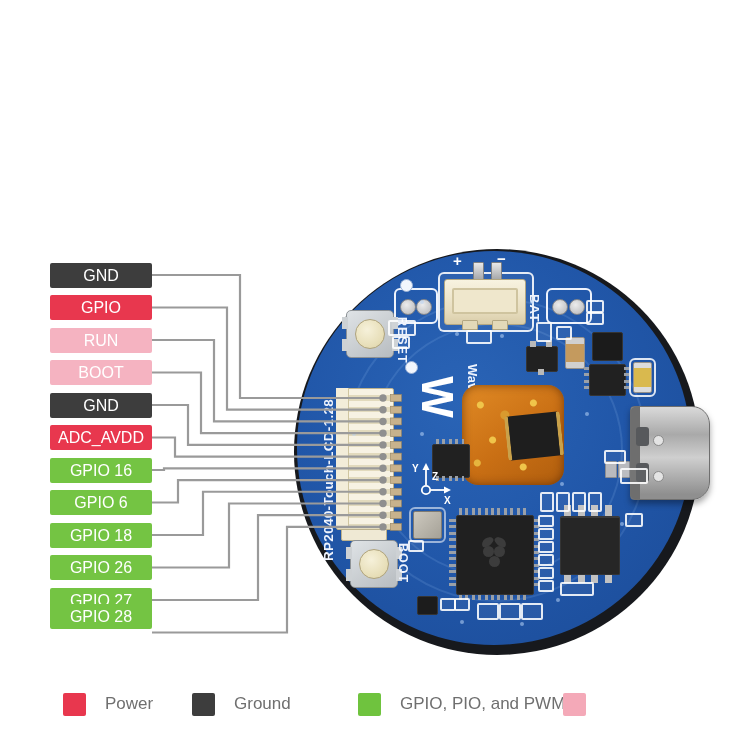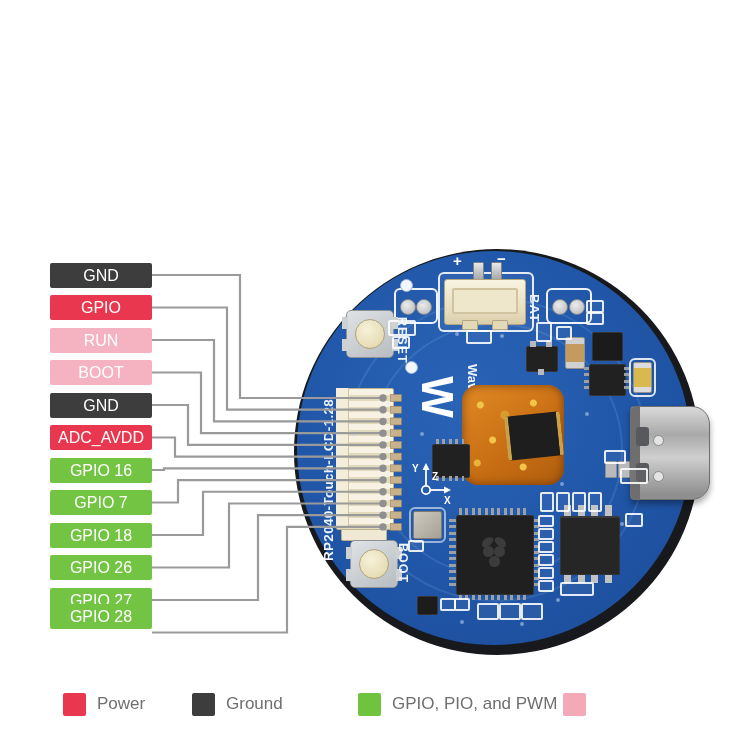--- a/index.html
+++ b/index.html
@@ -102,21 +102,21 @@
   .cap-yel{background:linear-gradient(180deg,#dcdcdc 0 5px,#d9b94e 5px calc(100% - 5px),#dcdcdc calc(100% - 5px));
            border:1px solid #96918a;border-radius:2px;}
   .cap-gry{background:#b9babe;border:1px solid #8c8d90;border-radius:1px;}
 
   
   .pilogo{left:479px;top:536px;width:30px;height:36px;}
   .pi-leaf{position:absolute;width:13px;height:8px;background:#3c3c3c;border-radius:50% 50% 50% 50%/60% 60% 40% 40%;}
   .pi-berry{position:absolute;width:11px;height:11px;border-radius:50%;background:#3c3c3c;}
 
   
-  .legend-item{position:absolute;top:692px;height:24px;display:flex;align-items:center;z-index:6;}
+  .legend-item{position:absolute;top:692px;height:24px;display:flex;align-items:center;z-index:6;gap:8px;}
   .legend-swatch{width:23px;height:23px;border-radius:2px;margin-right:11px;flex:0 0 auto;}
   .legend-label{font-size:17px;color:#6f6f6f;white-space:nowrap;}
 </style>
 </head>
 <body>
 
 <div class="stage">
 
 
   <div id="board-layer">
@@ -305,21 +305,21 @@
     </svg>
 
   <div id="labels">
       <div class="pinlabel" style="top: 262.5px; background: rgb(61, 61, 61);">GND</div>
       <div class="pinlabel" style="top: 295px; background: rgb(232, 55, 78);">GPIO</div>
       <div class="pinlabel" style="top: 327.5px; background: rgb(245, 179, 193);">RUN</div>
       <div class="pinlabel" style="top: 360px; background: rgb(245, 179, 193);">BOOT</div>
       <div class="pinlabel" style="top: 392.5px; background: rgb(61, 61, 61);">GND</div>
       <div class="pinlabel" style="top: 425px; background: rgb(232, 55, 78);">ADC_AVDD</div>
       <div class="pinlabel" style="top: 457.5px; background: rgb(116, 196, 67);">GPIO 16</div>
-      <div class="pinlabel" style="top: 490px; background: rgb(116, 196, 67);">GPIO 7</div>
+      <div class="pinlabel" style="top: 490px; background: rgb(116, 196, 67);">GPIO 6</div>
       <div class="pinlabel" style="top: 522.5px; background: rgb(116, 196, 67);">GPIO 18</div>
       <div class="pinlabel" style="top: 555px; background: rgb(116, 196, 67);">GPIO 26</div>
       <div class="pinlabel" style="top: 587.5px; background: rgb(116, 196, 67);">GPIO 27</div>
       <div class="pinlabel" style="top: 604px; background: rgb(116, 196, 67);">GPIO 28</div>
     </div>
   <div id="legend">
       <div class="legend-item" style="left: 63px;">
         <span class="legend-swatch" style="background: rgb(232, 55, 78);"></span>
         <span class="legend-label">Power</span>
       </div>

